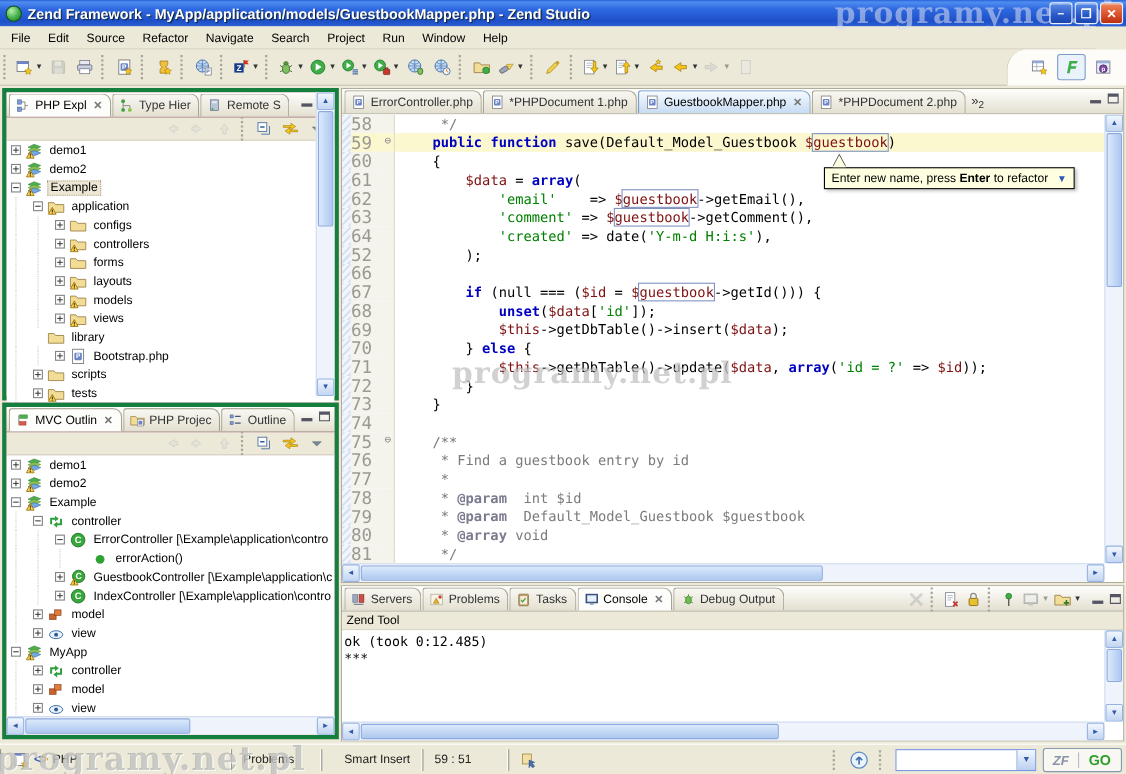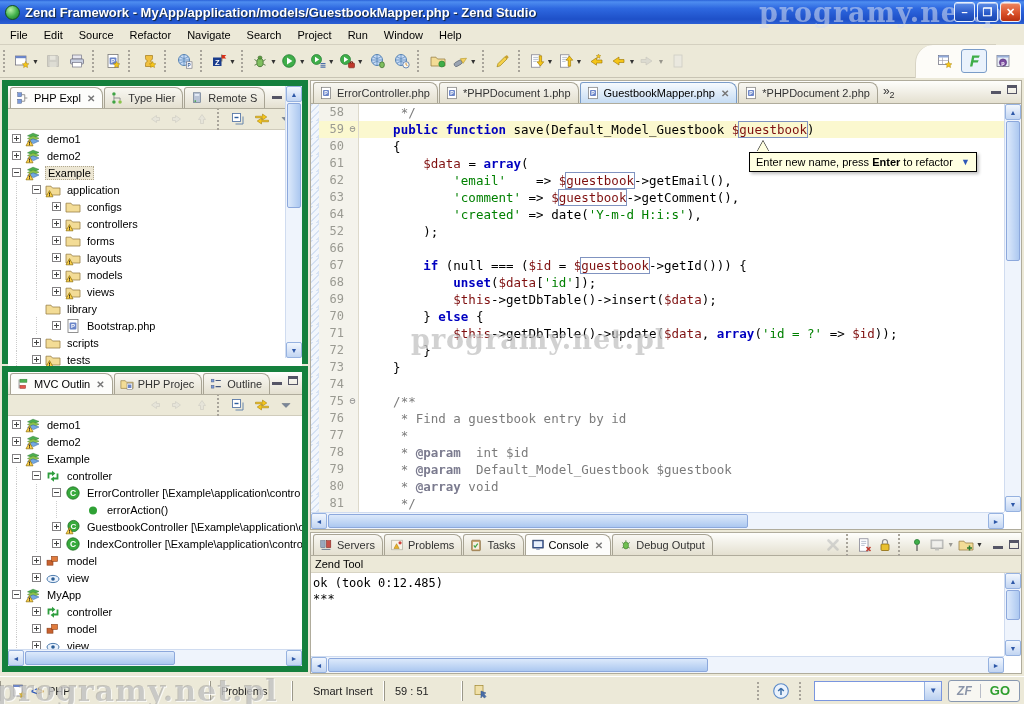--- a/index.html
+++ b/index.html
@@ -38,21 +38,21 @@
   .tb-btn { min-width:24px; height:24px; display:inline-flex; align-items:center; justify-content:center;
     border:1px solid transparent; border-radius:2px; padding:0 1px; }
   .tb-btn.disabled { opacity:.45; filter:grayscale(.8); }
   .dd-arrow { font-size:7px; color:#333; margin-left:2px; }
   .persp-wrap { margin-left:auto; height:33px; display:flex; align-items:center; background:#FDFCF8;
     border-left:1px solid #D8D4C4; border-radius:18px 0 0 0; padding:0 8px 0 16px; gap:3px; }
   .persp-btn { width:26px; height:24px; display:flex; align-items:center; justify-content:center; border-radius:3px; border:1px solid transparent; }
   .persp-btn.active { background:#EAF2FC; border:1px solid #7A9CC8; }
 
   
-  .panel { position:absolute; background:#f9a8d4; border:6px solid #15803d; }
+  .panel { position:absolute; background:#f9a8d4; border:4px solid #15803d; }
   .tabbar { height:23px; background:linear-gradient(#FEFEFC,#E4E0D0); border-bottom:1px solid #B0AC9C;
     display:flex; align-items:flex-end; padding-left:2px; position:relative; }
   .tab { display:inline-flex; align-items:center; gap:4px; height:21px; padding:0 7px 0 5px; margin-right:1px;
     font-size:11px; white-space:nowrap; border:1px solid #A8A494; border-bottom:none;
     border-radius:3px 8px 0 0; background:linear-gradient(#F8F7F2,#E4E0D0); color:#333; }
   .tab.active { background:#FDFDFB; color:#000; }
   .tab.active.etab { background:linear-gradient(#F6FAFE,#C6DCF4); border-color:#7A9CC8; }
   .tab-close { color:#777; font-size:10px; font-weight:bold; margin-left:2px; }
   .minmax { position:absolute; right:4px; top:4px; display:flex; gap:6px; }
   .mm-min { width:10px; height:9px; border-bottom:3px solid #556; }
@@ -79,21 +79,21 @@
   #explorer .tree { height:238px; }
   #mvc { left:2px; top:366px; width:306px; height:306px; }
   #mvc .tree { height:239px; }
 
   
   #editor { left:310px; top:80px; width:712px; height:450px; background:#fff; border:1px solid #B0AC9C; }
   .editor-body { position:absolute; left:0; top:23px; right:0; bottom:0; background:#fff; overflow:hidden; }
   .code-scroll { position:absolute; left:0; top:0; right:17px; bottom:17px; overflow:hidden; }
   .code-row { display:flex; height:17px; font-family:"DejaVu Sans Mono","Liberation Mono",monospace; font-size:12.5px; line-height:17px; white-space:pre; }
   .ann-ruler { width:8px; flex:0 0 8px; background:repeating-linear-gradient(135deg,#D6E2F4 0 2px,#F2F6FC 2px 5px); }
-  .lnum { width:28px; flex:0 0 28px; background:#F4F3EC; color:#9A9A92; text-align:right; padding-right:3px; font-size:12px; }
+  .lnum { width:28px; flex:0 0 28px; background:#F4F3EC; color:#9A9A92; padding-right:3px; font-size:16px; }
   .foldc { width:12px; flex:0 0 12px; background:#F4F3EC; border-right:1px solid #DDD9CB; color:#888; font-size:10px; line-height:16px; text-align:center; }
   .codec { flex:1; padding-left:4px; color:#000; }
   .code-row.hl .codec, .code-row.hl .lnum, .code-row.hl .foldc { background:#FBF8CF; }
   .tk-k { color:#0000C0; font-weight:bold; }
   .tk-s { color:#008000; }
   .tk-v { color:#7F1010; }
   .tk-vb { color:#7F1010; outline:1px solid #8093C0; outline-offset:0px; }
   .tk-c { color:#7B7B7B; }
   .tk-d { color:#7B7B8F; font-weight:bold; }
 

